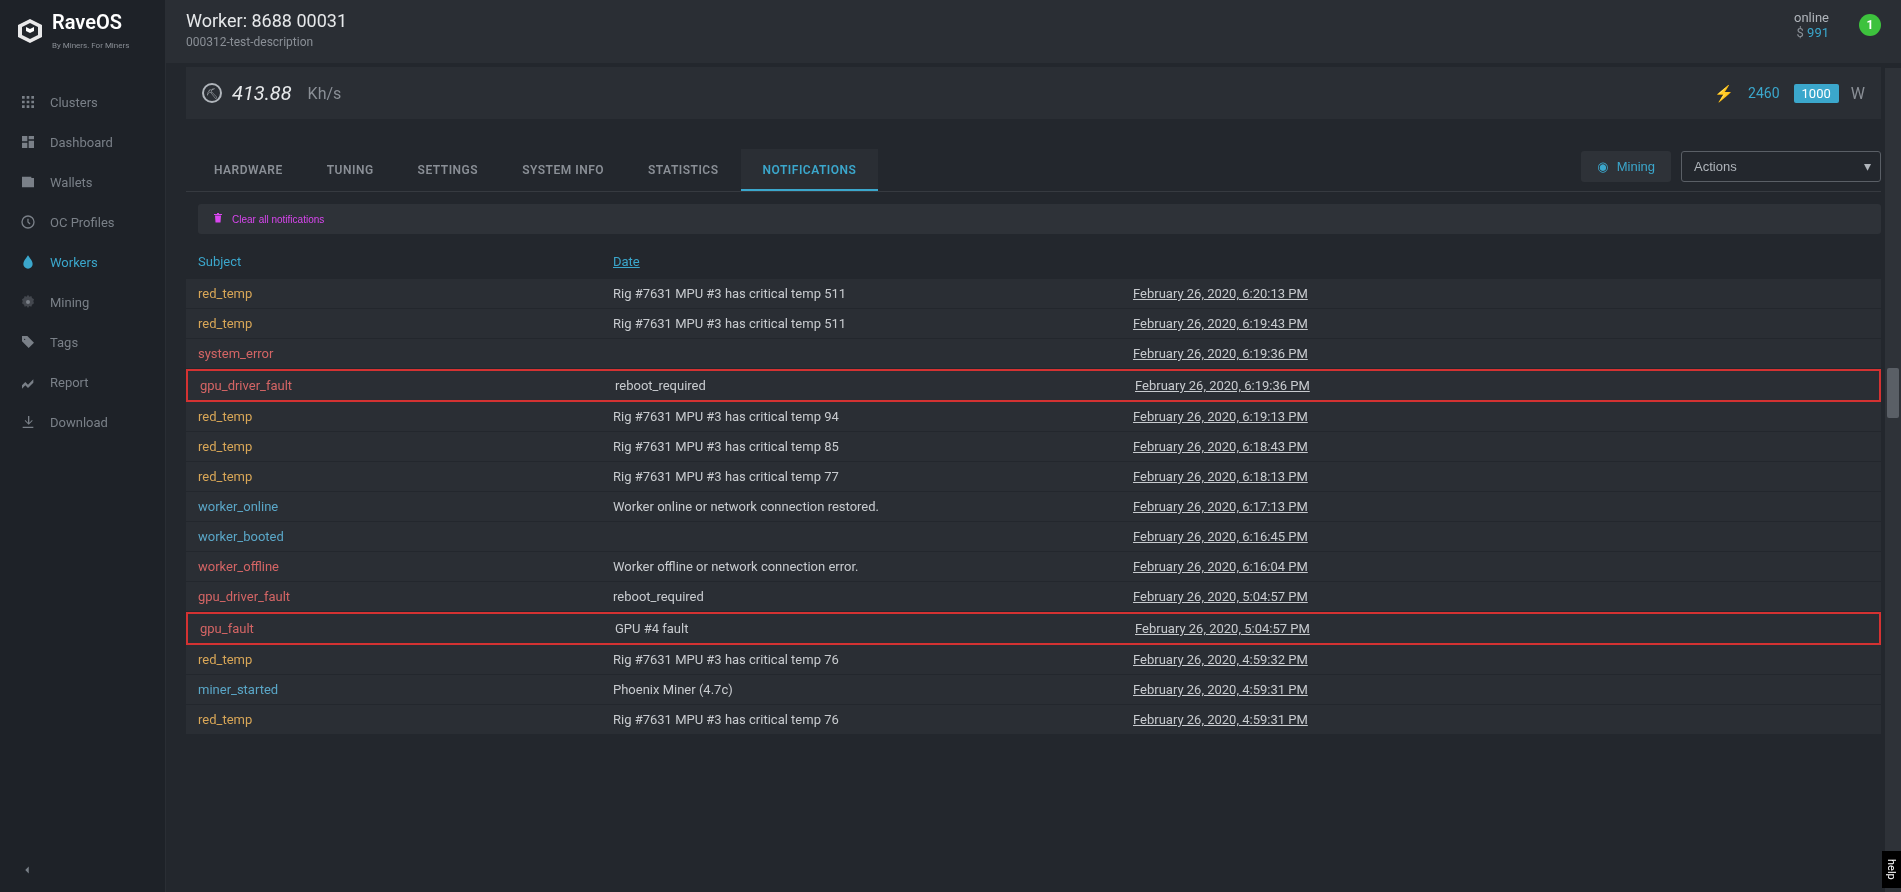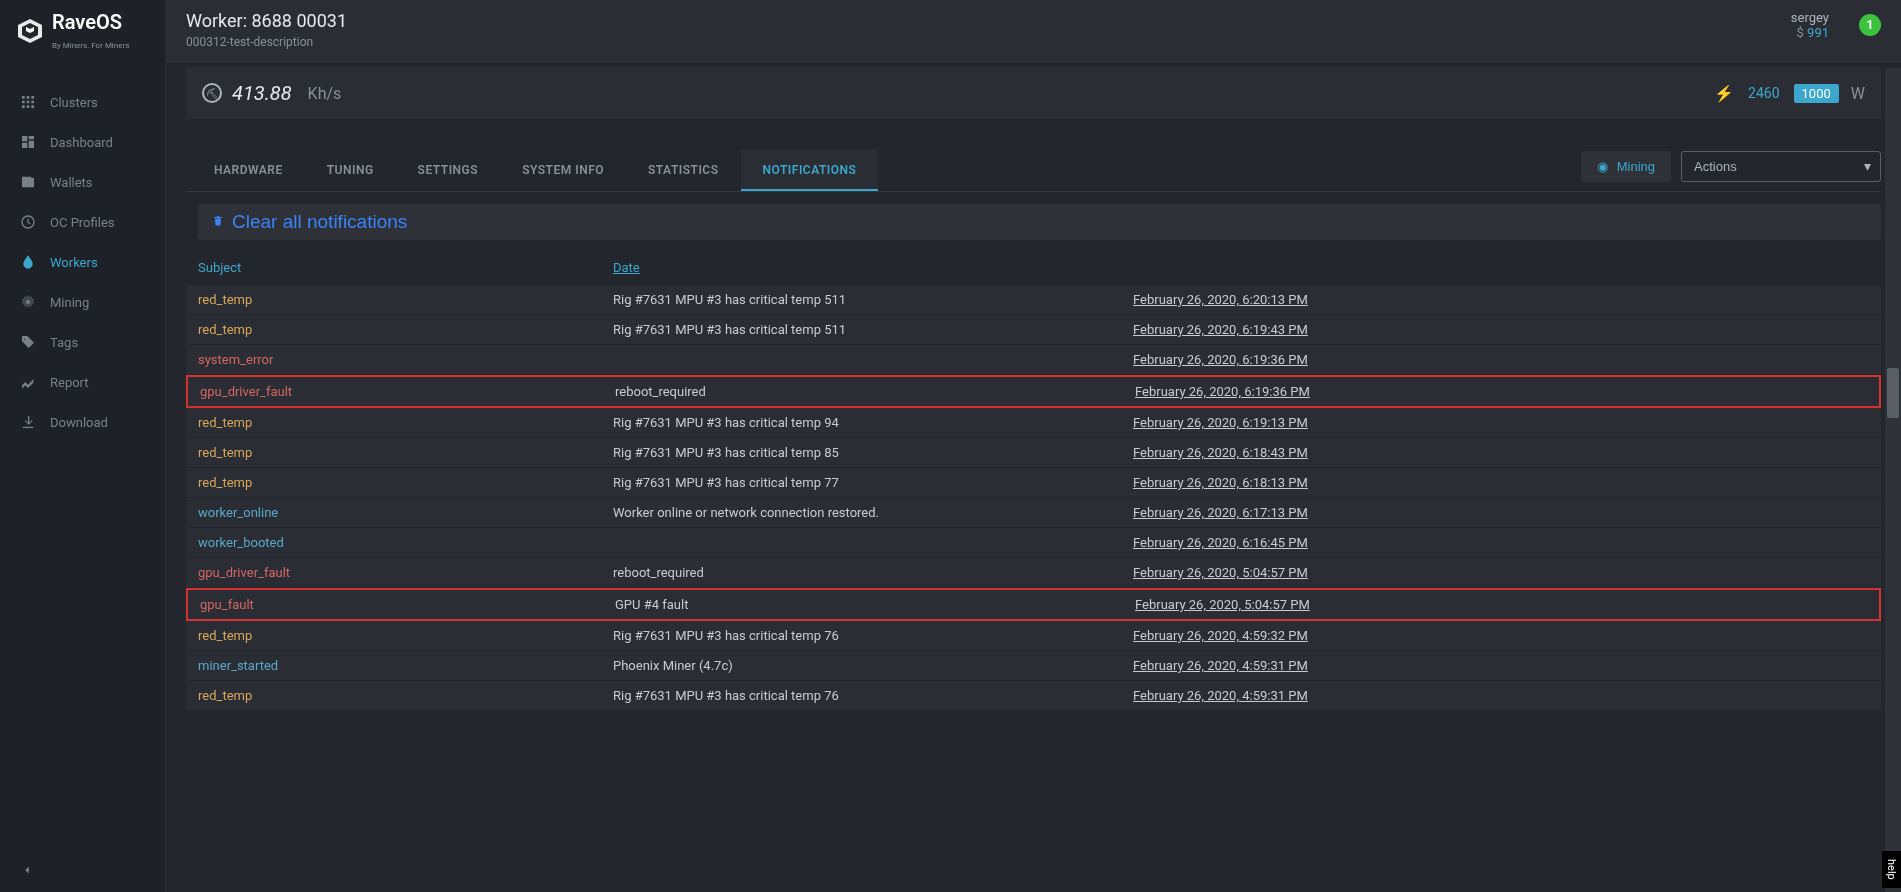--- a/index.html
+++ b/index.html
@@ -183,27 +183,27 @@
   appearance: none;
   cursor: pointer;
 }
 .sel-wrap { position: relative; }
 .sel-wrap::after { content: "▾"; position: absolute; right: 10px; top: 7px; color: #b0b5bb; pointer-events:none;}
 .clear-btn {
   display: inline-flex;
   align-items: center;
   gap: 8px;
   background: #2e3238;
-  color: #3b82f6;
+  color: #d946ef;
   padding: 7px 14px;
   margin: 12px 0 10px 12px;
   border-radius: 3px;
   border: none;
   cursor: pointer;
-  font-size: 19px;
+  font-size: 10px;
 }
 .table-wrap { flex: 1; overflow-y: auto; position: relative;}
 .thead {
   display: flex;
   padding: 10px 12px;
   color: #3ba7cc;
   font-size: 13px;
 }
 .c-subject { width: 415px; flex-shrink: 0; }
 .c-message { width: 520px; flex-shrink: 0;}
@@ -355,21 +355,21 @@
   <main class="main">
     <div class="topbar">
       <div class="worker-info">
         <div class="worker-title">
           <span>Worker:</span> <span>8688 00031</span>
         </div>
         <div class="worker-desc">000312-test-description</div>
       </div>
       <div class="user-info">
         <div class="user-block">
-          <div class="user-name">sergey</div>
+          <div class="user-name">online</div>
           <div class="user-balance">
             <span>$</span> <span class="user-balance-val">991</span>
           </div>
         </div>
         <div class="badge-circle">1</div>
       </div>
     </div>
 
     <div class="content">
       <div class="hashbar">
@@ -462,20 +462,25 @@
               <div class="c-subject lvl-info">worker_online</div>
               <div class="c-message">Worker online or network connection restored.</div>
               <div class="c-date">February 26, 2020, 6:17:13 PM</div>
             </div>
             <div class="trow">
               <div class="c-subject lvl-info">worker_booted</div>
               <div class="c-message"></div>
               <div class="c-date">February 26, 2020, 6:16:45 PM</div>
             </div>
             <div class="trow">
+              <div class="c-subject lvl-error">worker_offline</div>
+              <div class="c-message">Worker offline or network connection error.</div>
+              <div class="c-date">February 26, 2020, 6:16:04 PM</div>
+            </div>
+            <div class="trow">
               <div class="c-subject lvl-error">gpu_driver_fault</div>
               <div class="c-message">reboot_required</div>
               <div class="c-date">February 26, 2020, 5:04:57 PM</div>
             </div>
             <div class="trow highlighted">
               <div class="c-subject lvl-error">gpu_fault</div>
               <div class="c-message">GPU #4 fault</div>
               <div class="c-date">February 26, 2020, 5:04:57 PM</div>
             </div>
             <div class="trow">

